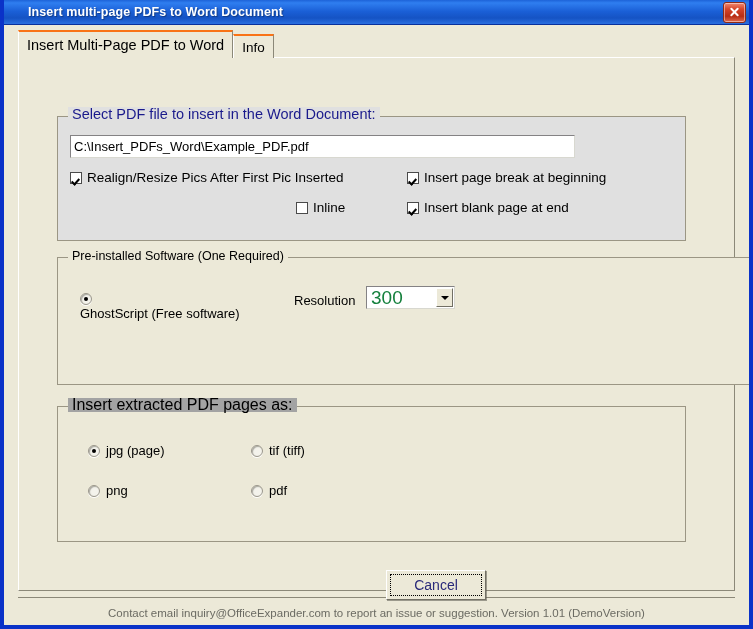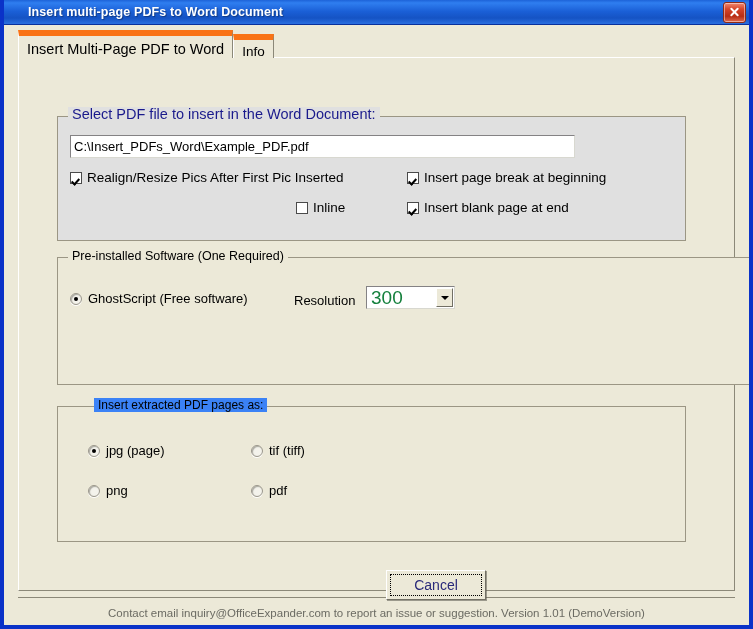--- a/index.html
+++ b/index.html
@@ -82,21 +82,21 @@
     position: absolute;
     left: 14px;
     top: 5px;
     height: 28px;
     display: flex;
     align-items: flex-end;
     z-index: 3;
   }
   .tab {
     background: #ece9d8;
-    border-top: 6px solid #f97316;
+    border-top: 2px solid #f97316;
     border-left: 1px solid #ffffff;
     border-right: 1px solid #8b8878;
     font-size: 14px;
     color: #000000;
     padding: 4px 8px 3px 8px;
     line-height: 16px;
     white-space: nowrap;
     cursor: pointer;
     box-sizing: border-box;
   }
@@ -158,24 +158,23 @@
   #grp-software .legend {
     background: #ece9d8;
     color: #000000;
     font-size: 12.5px;
   }
   #grp-format {
     left: 38px; top: 348px; width: 629px; height: 136px;
     background: #ece9d8;
   }
   #grp-format .legend {
-    background: #3b82f6;
-    color: #000000;
-    font-size: 12px;
-    margin-left: 26px;
+    background: #a3a3a3;
+    color: #000000;
+    font-size: 16px;
   }
   
   .textfield {
     position: absolute;
     left: 12px;
     top: 18px;
     width: 505px;
     height: 23px;
     background: #ffffff;
     border-top: 1px solid #848284;
@@ -415,21 +414,21 @@
 
         <div class="chk-row" style="left:349px; top:82px;">
           <span class="chk-box checked"></span>
           <span class="chk-label">Insert blank page at end</span>
         </div>
       </div>
 
       <div class="group" id="grp-software">
         <div class="legend">Pre-installed Software (One Required)</div>
 
-        <div class="rad-row" style="left:12px; top:32px;">
+        <div class="rad-row" style="left:22px; top:32px;flex-direction:column;">
           <span class="rad-dot selected"></span>
           <span class="rad-label">GhostScript (Free software)</span>
         </div>
 
         <div class="combo-label" style="left:236px; top:35px;">Resolution</div>
 
         <div class="combo" style="left:308px; top:28px;">
           <span class="combo-value">300</span>
           <span class="combo-btn"></span>
         </div>

